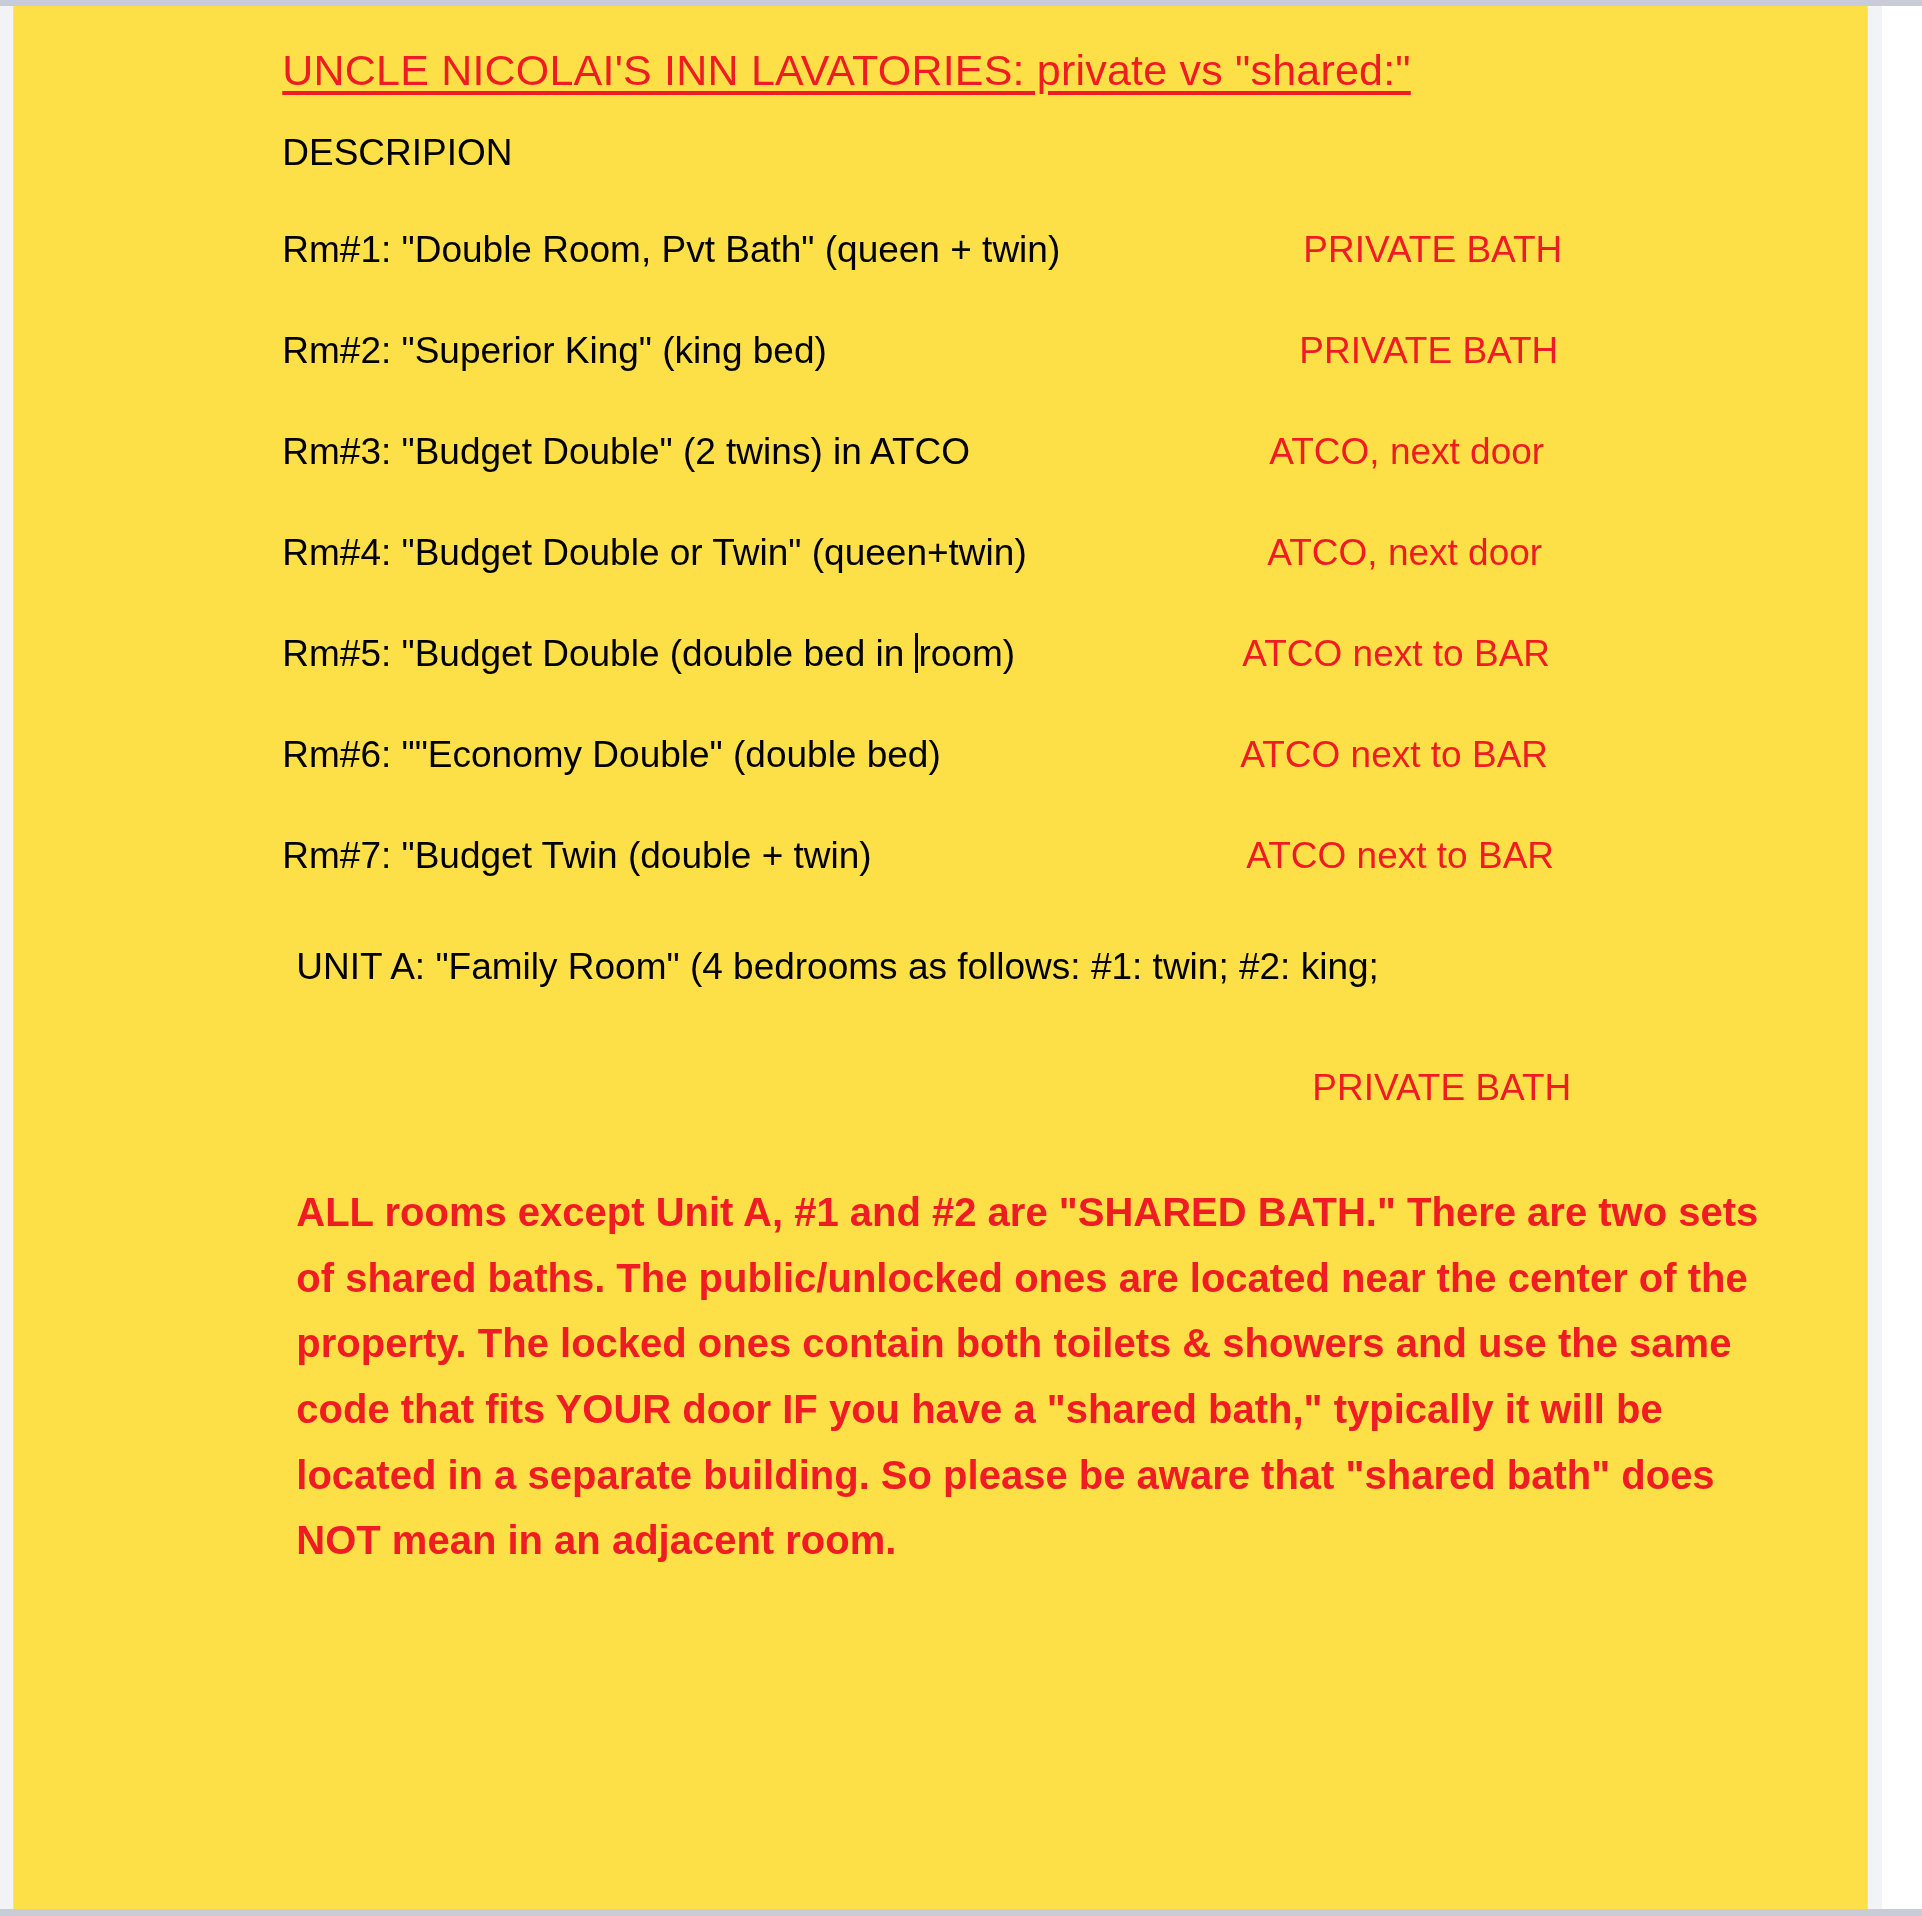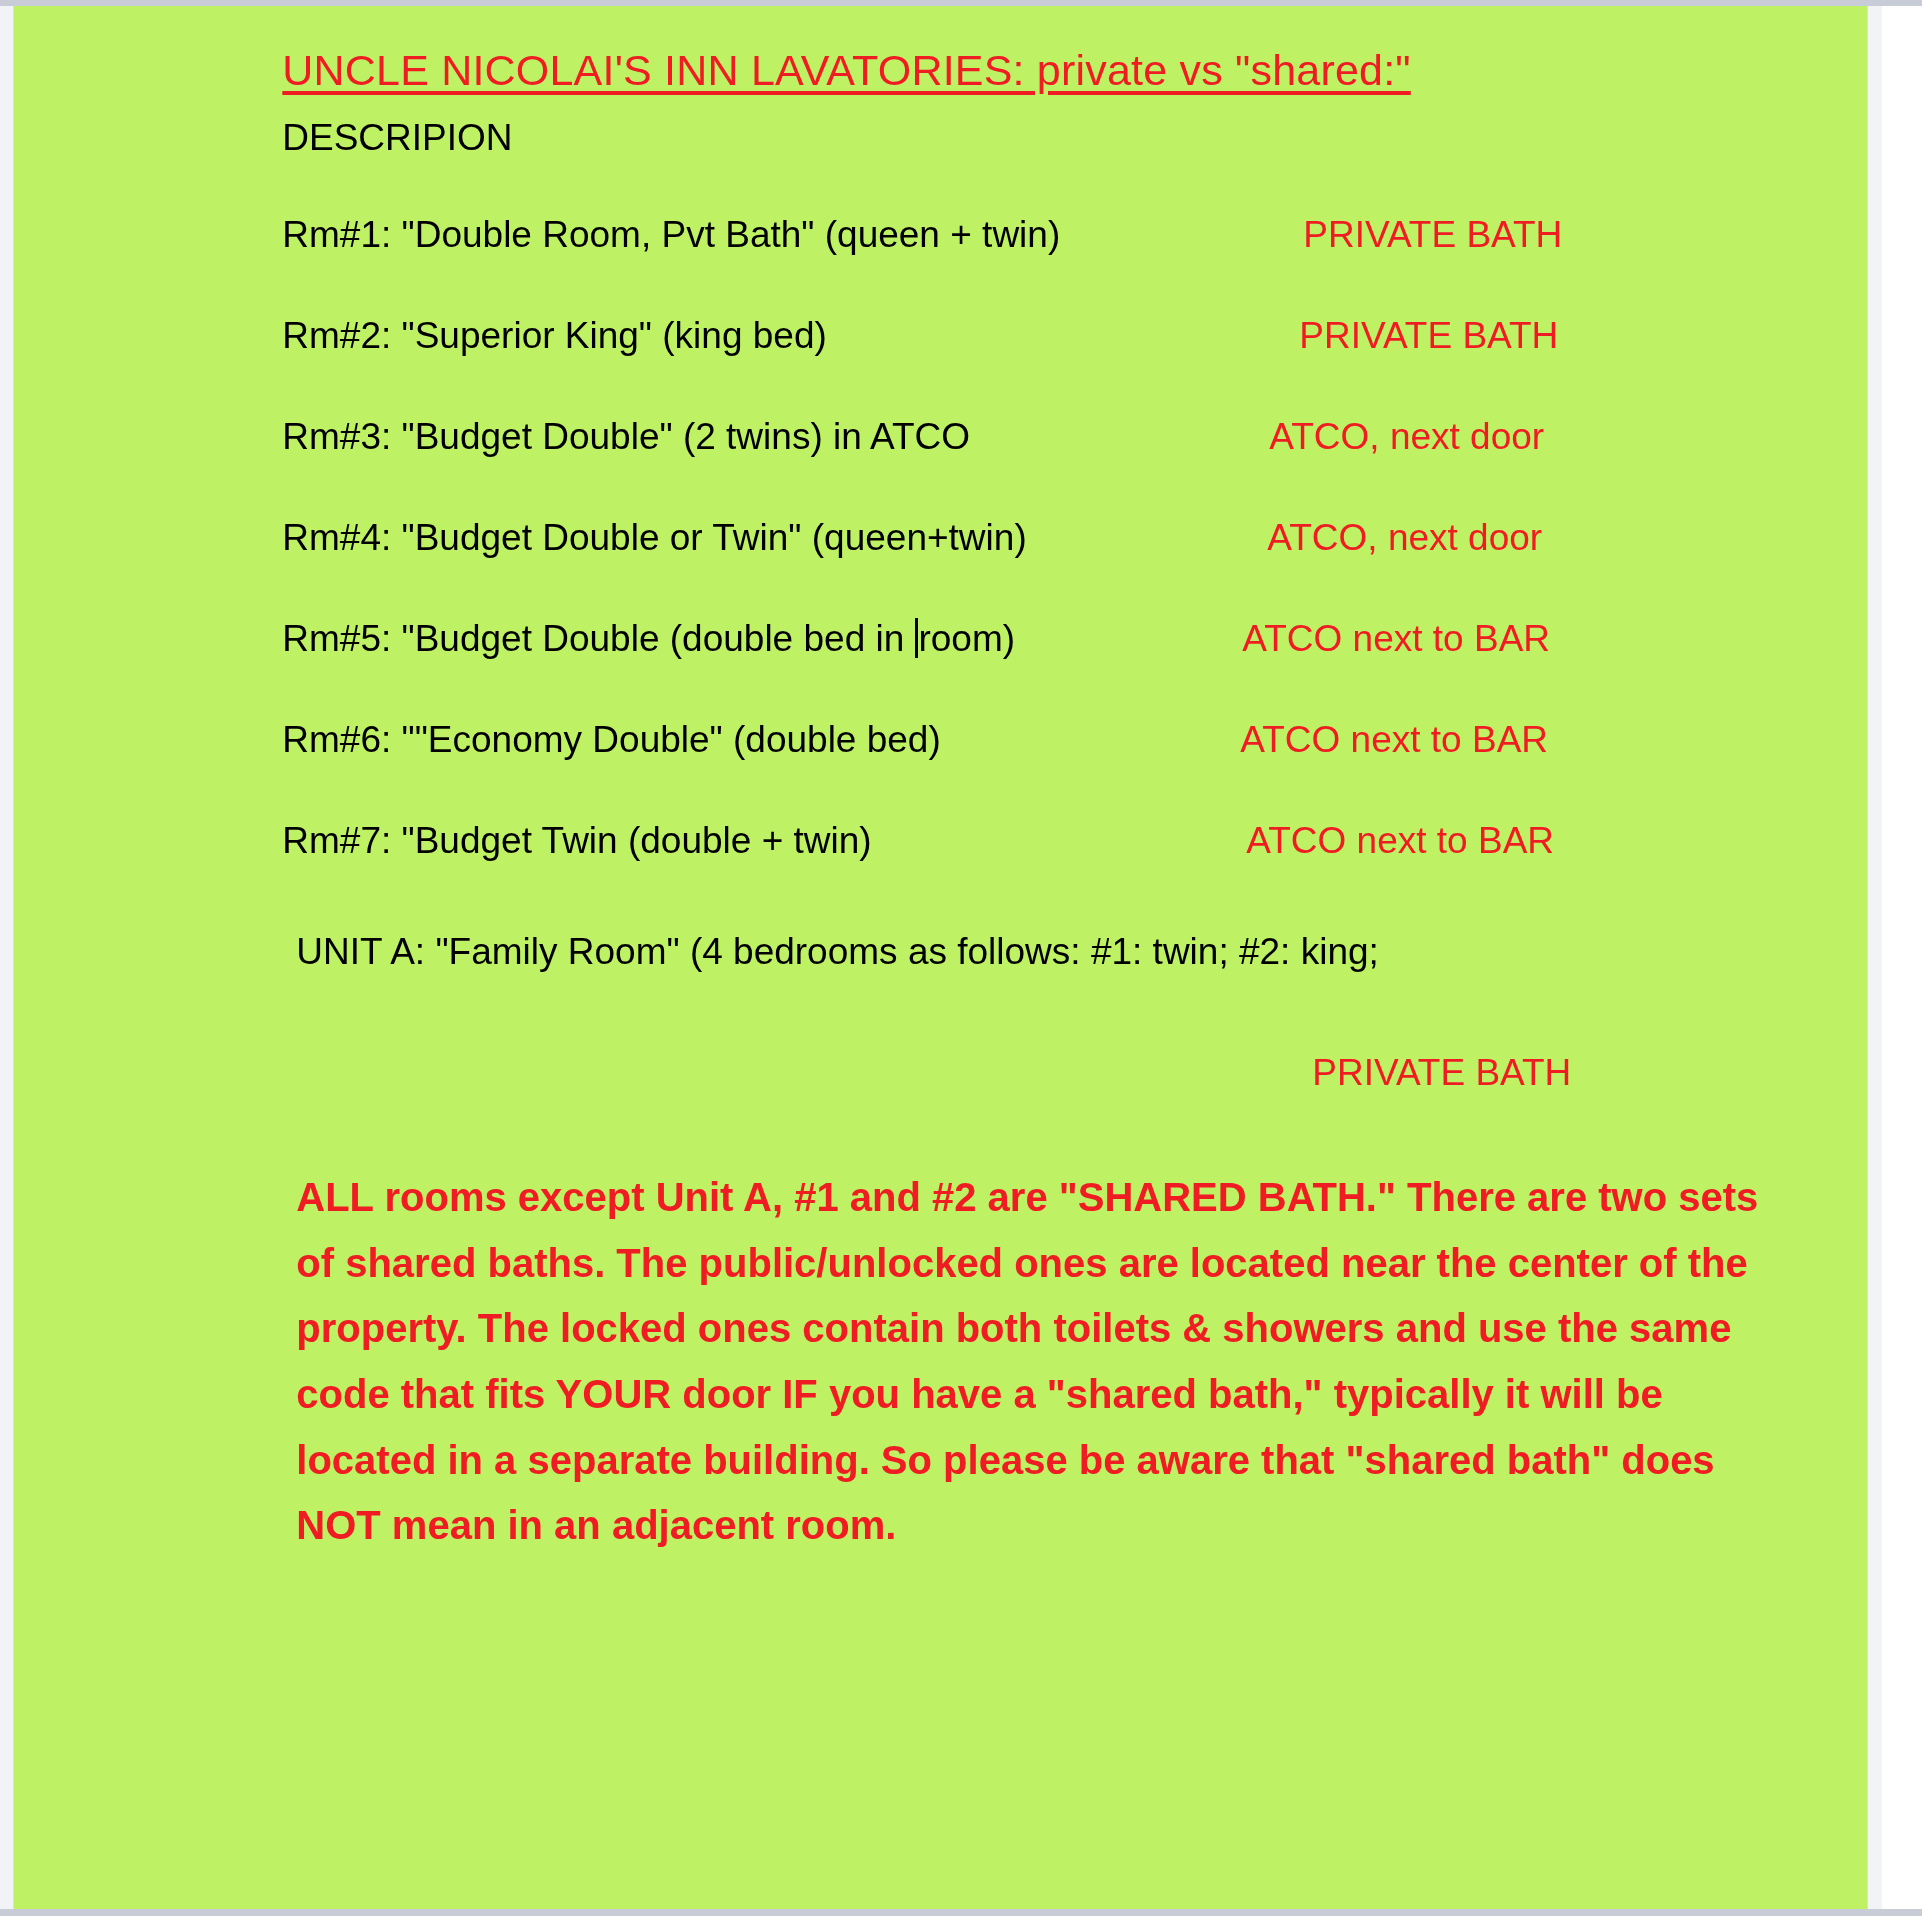--- a/index.html
+++ b/index.html
@@ -10,21 +10,21 @@
   body {
     width: 1923px;
     height: 1917px;
     font-family: "Liberation Sans", sans-serif;
     overflow: hidden;
   }
   .page {
     position: relative;
     width: 1882px;
     height: 1917px;
-    background: #bef264;
+    background: #fde047;
     box-sizing: border-box;
   }
   
   .edge-rule-top {
     position: absolute;
     left: 0;
     top: 0;
     width: 1923px;
     height: 6.1px;
     background: #c8ccd6;
@@ -89,21 +89,21 @@
     font-size: 37px;
     white-space: nowrap;
   }
   .loc {
     position: absolute;
     color: #ef1c23;
     font-size: 37px;
     white-space: nowrap;
   }
 
-  .header-row { height: 97px; margin-top: 22px; }
+  .header-row { height: 97px; margin-top: 37px; }
   .header-row .desc { top: 0; }
   .header-row .loc {
     top: 0;
     left: 1175px;
     text-decoration: underline;
     text-underline-offset: 5.4px;
   }
 
   .r1 .desc { top: 0; }
   .r1 .loc  { top: 0; left: 1288px; }

